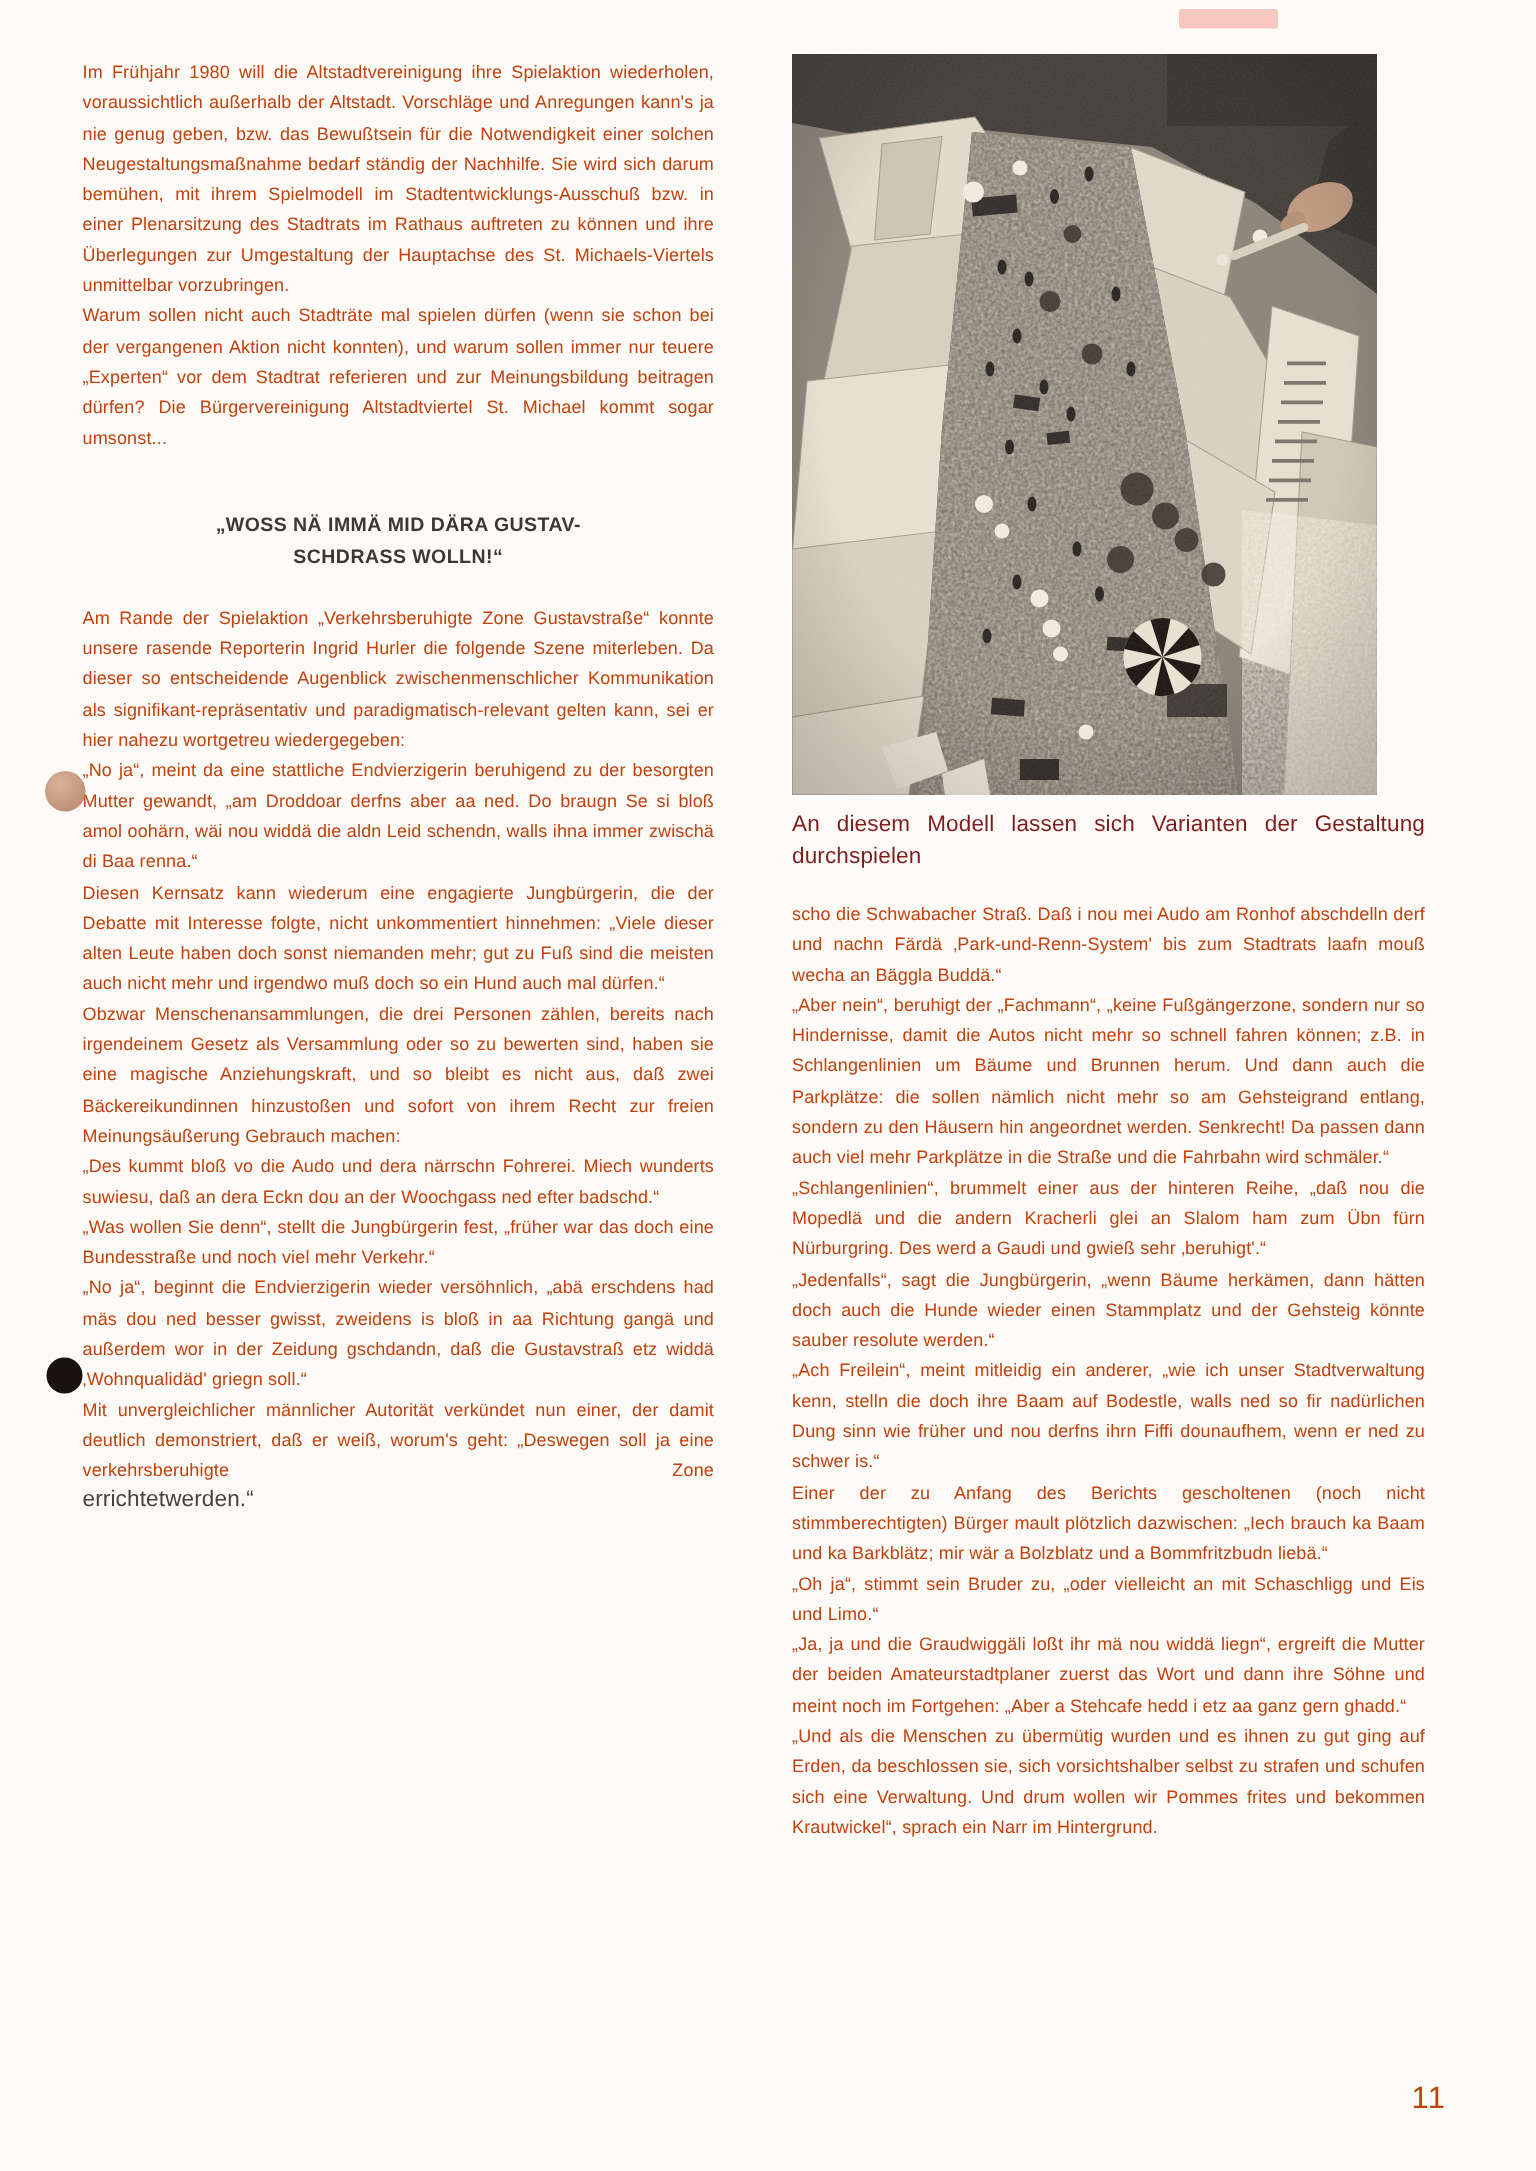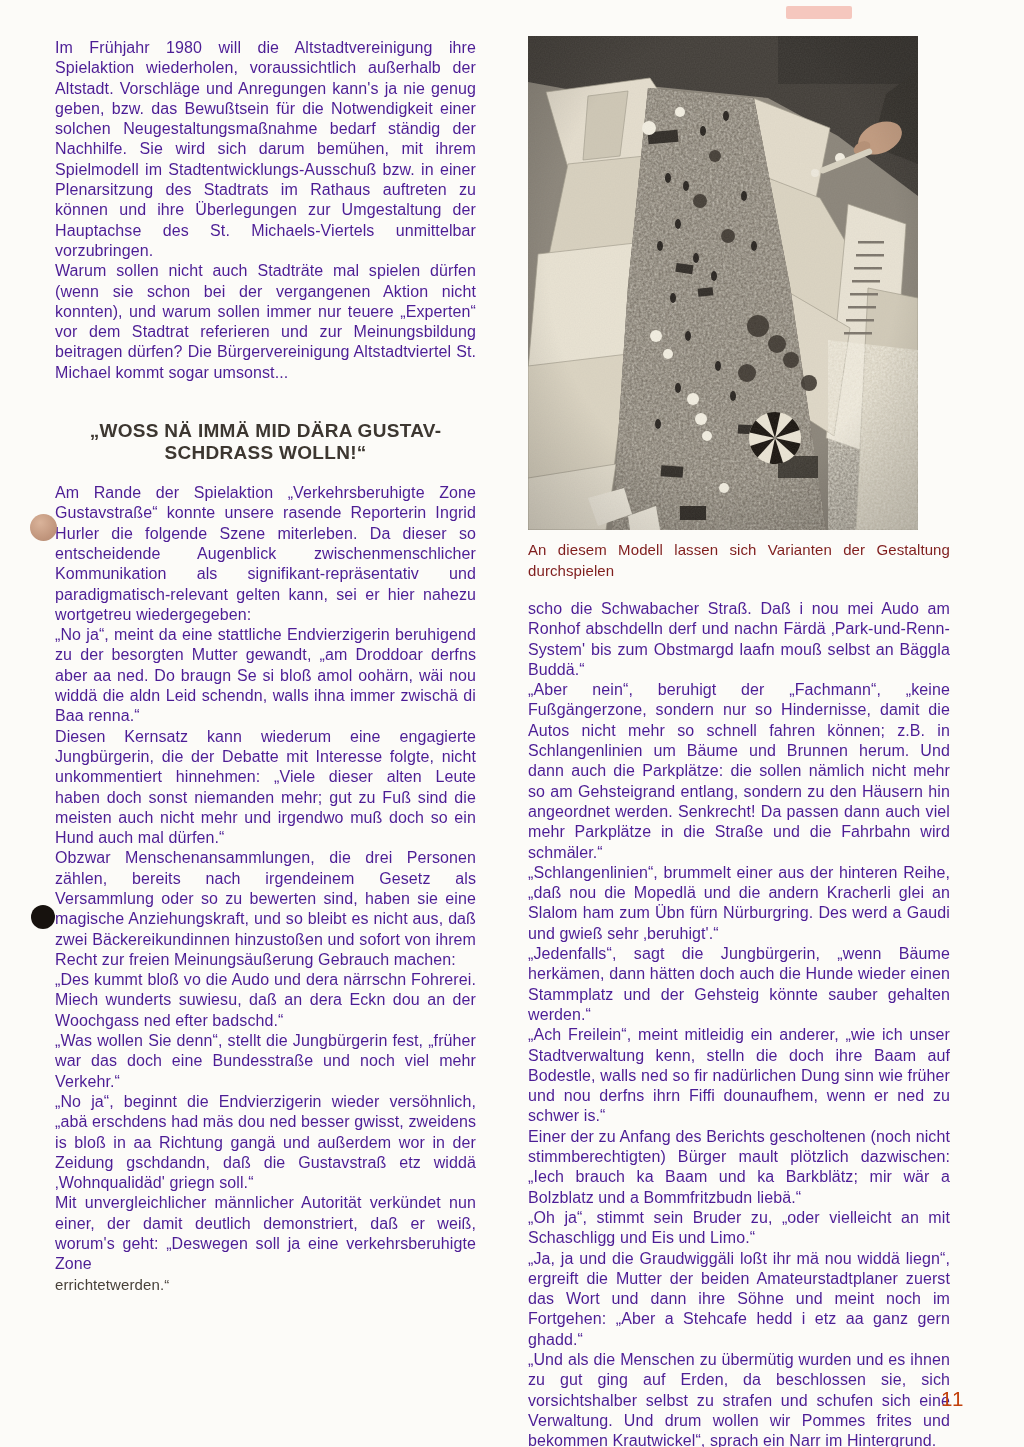--- a/index.html
+++ b/index.html
@@ -12,33 +12,33 @@
   }
   .col-left{
     position:absolute;left:55px;top:38px;width:421px;
   }
   .col-right{
     position:absolute;left:528px;top:36px;width:422px;
   }
   p.body-p{
     margin:0;
     text-align:justify;
-    font-size:16px;
+    font-size:12px;
     line-height:20.3px;
-    color:#4c1d95;
+    color:#c2410c;
     letter-spacing:0.1px;
   }
   .gap-line{margin-top:20px;}
   .gap-small{margin-top:9px;}
   .gap-para{margin-top:12px;}
   .heading{
     margin:37px 0 20px 0;
     text-align:center;
     font-weight:bold;
-    font-size:19px;
+    font-size:13px;
     line-height:21.5px;
     color:#3d3731;
     letter-spacing:0.3px;
   }
   .split-line{
     display:flex;justify-content:flex-start;
     font-size:15px;line-height:20.3px;color:#48413a;letter-spacing:0.1px;
   }
   .justify-last{text-align-last:justify;}
   .photo-frame{
@@ -238,24 +238,24 @@
       </g>
 
       <rect width="390" height="494" filter="url(#photoGrain)" opacity="0.5"></rect>
       <rect width="390" height="494" fill="url(#vignette)"></rect>
     </svg>
   </div>
 
   <p class="caption">An diesem Modell lassen sich Varianten der Gestaltung durchspielen</p>
 
   <div class="right-text">
-    <p class="body-p">scho die Schwabacher Straß. Daß i nou mei Audo am Ronhof abschdelln derf und nachn Färdä ‚Park-und-Renn-System' bis zum Obstmargd laafn mouß selbst an Bäggla Buddä.“</p>
+    <p class="body-p">scho die Schwabacher Straß. Daß i nou mei Audo am Ronhof abschdelln derf und nachn Färdä ‚Park-und-Renn-System' bis zum Stadtrats laafn mouß wecha an Bäggla Buddä.“</p>
     <p class="body-p">„Aber nein“, beruhigt der „Fachmann“, „keine Fußgängerzone, sondern nur so Hindernisse, damit die Autos nicht mehr so schnell fahren können; z.B. in Schlangenlinien um Bäume und Brunnen herum. Und dann auch die Parkplätze: die sollen nämlich nicht mehr so am Gehsteigrand entlang, sondern zu den Häusern hin angeordnet werden. Senkrecht! Da passen dann auch viel mehr Parkplätze in die Straße und die Fahrbahn wird schmäler.“</p>
     <p class="body-p gap-para">„Schlangenlinien“, brummelt einer aus der hinteren Reihe, „daß nou die Mopedlä und die andern Kracherli glei an Slalom ham zum Übn fürn Nürburgring. Des werd a Gaudi und gwieß sehr ‚beruhigt'.“</p>
-    <p class="body-p">„Jedenfalls“, sagt die Jungbürgerin, „wenn Bäume herkämen, dann hätten doch auch die Hunde wieder einen Stammplatz und der Gehsteig könnte sauber gehalten werden.“</p>
+    <p class="body-p">„Jedenfalls“, sagt die Jungbürgerin, „wenn Bäume herkämen, dann hätten doch auch die Hunde wieder einen Stammplatz und der Gehsteig könnte sauber resolute werden.“</p>
     <p class="body-p">„Ach Freilein“, meint mitleidig ein anderer, „wie ich unser Stadtverwaltung kenn, stelln die doch ihre Baam auf Bodestle, walls ned so fir nadürlichen Dung sinn wie früher und nou derfns ihrn Fiffi dounaufhem, wenn er ned zu schwer is.“</p>
     <p class="body-p">Einer der zu Anfang des Berichts gescholtenen (noch nicht stimmberechtigten) Bürger mault plötzlich dazwischen: „Iech brauch ka Baam und ka Barkblätz; mir wär a Bolzblatz und a Bommfritzbudn liebä.“</p>
     <p class="body-p">„Oh ja“, stimmt sein Bruder zu, „oder vielleicht an mit Schaschligg und Eis und Limo.“</p>
     <p class="body-p">„Ja, ja und die Graudwiggäli loßt ihr mä nou widdä liegn“, ergreift die Mutter der beiden Amateurstadtplaner zuerst das Wort und dann ihre Söhne und meint noch im Fortgehen: „Aber a Stehcafe hedd i etz aa ganz gern ghadd.“</p>
     <p class="body-p">„Und als die Menschen zu übermütig wurden und es ihnen zu gut ging auf Erden, da beschlossen sie, sich vorsichtshalber selbst zu strafen und schufen sich eine Verwaltung. Und drum wollen wir Pommes frites und bekommen Krautwickel“, sprach ein Narr im Hintergrund.</p>
   </div>
 </div>
 
 <div class="pagenum">11</div>
 <div class="dot-tan"></div>

